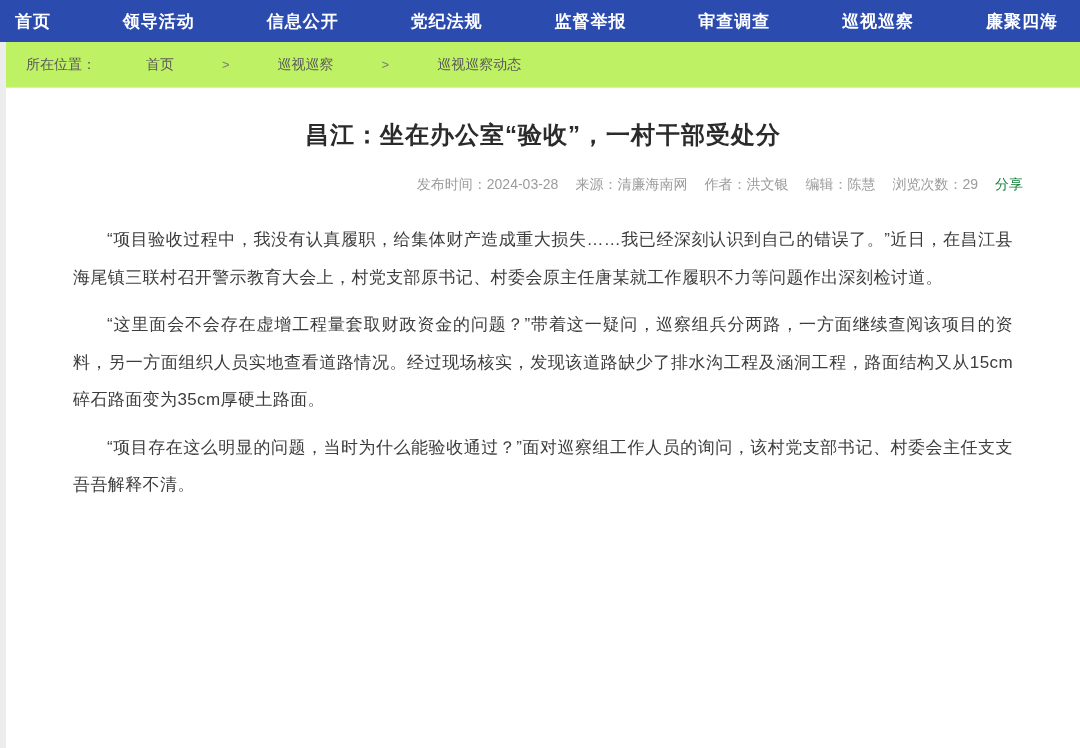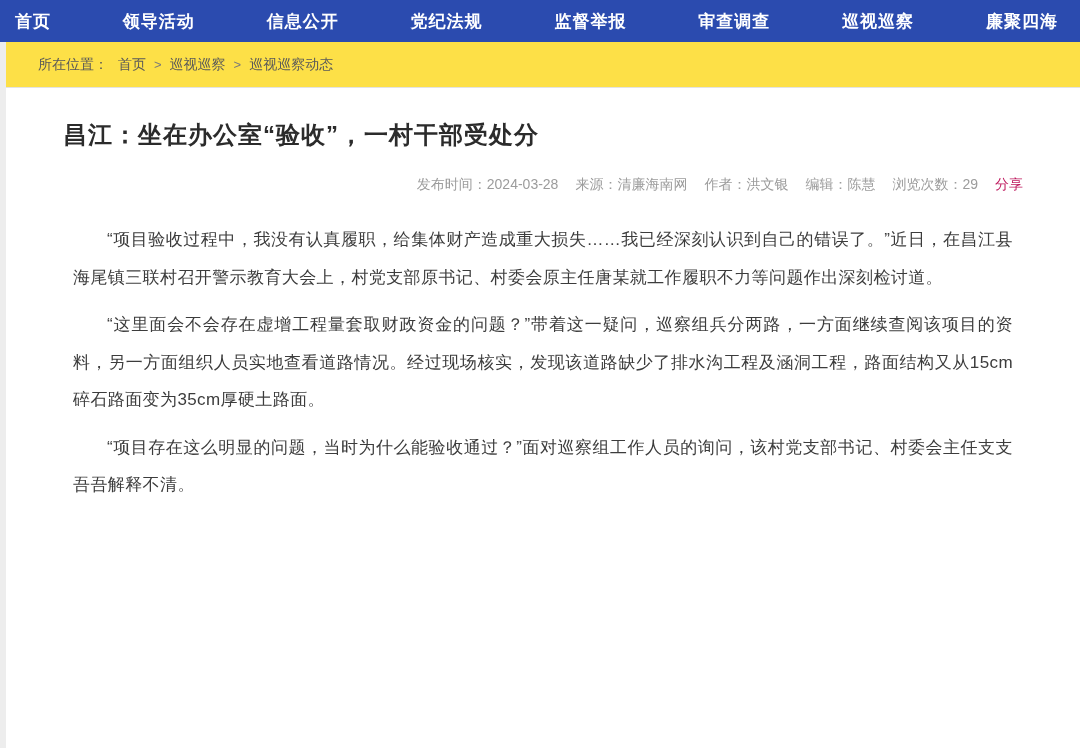--- a/index.html
+++ b/index.html
@@ -1,15 +1,15 @@
 <!DOCTYPE html>
 <html><head>
 <meta charset="utf-8">
 <style>
-  * { margin: 0; padding: 0; box-sizing: border-box; }
+  * { margin: 0; padding: 0; box-sizing: border-box; gap: 40px; }
   html, body { width: 1080px; height: 748px; overflow: hidden; }
   body {
     background: #ededed;
     font-family: "Liberation Sans", "DejaVu Sans", sans-serif;
   }
   
   .topnav {
     height: 42px;
     background: #2b4baf;
     display: flex;
@@ -30,58 +30,58 @@
   .page {
     margin-left: 6px;
     background: #ffffff;
     height: 706px;
   }
   
   .breadcrumb {
     height: 46px;
     display: flex;
     align-items: center;
-    padding-left: 32px;
+    padding-left: 20px;
     font-size: 14px;
     color: #595959;
     border-bottom: 1px solid #e3e3e3;
-    background: #fde047;
+    background: #bef264;
   }
   .breadcrumb .bc-label { margin-right: 10px; }
   .breadcrumb a {
     color: #595959;
     text-decoration: none;
     cursor: pointer;
   }
   .breadcrumb .bc-sep {
     margin: 0 8px;
     color: #7a7a7a;
     font-size: 13px;
   }
   
   .article { padding: 0 57px; }
   .article-title {
     margin-top: 31px;
-    text-align: left;
+    text-align: center;
     font-size: 24px;
     font-weight: bold;
     color: #2b2b2b;
     letter-spacing: 1px;
     line-height: 32px;
   }
   .article-meta {
     margin-top: 25px;
     display: flex;
     justify-content: flex-end;
     gap: 17px;
     font-size: 14px;
     color: #9c9c9c;
     white-space: nowrap;
   }
-  .article-meta .share { cursor: pointer; color: #be185d; }
+  .article-meta .share { cursor: pointer; color: #15803d; }
   .article-body {
     margin-top: 27px;
     font-size: 17px;
     line-height: 37.5px;
     color: #3c3c3c;
     text-align: justify;
     letter-spacing: 0.4px;
   }
   .article-body p { text-indent: 2em; margin: 10px; }
 </style>

